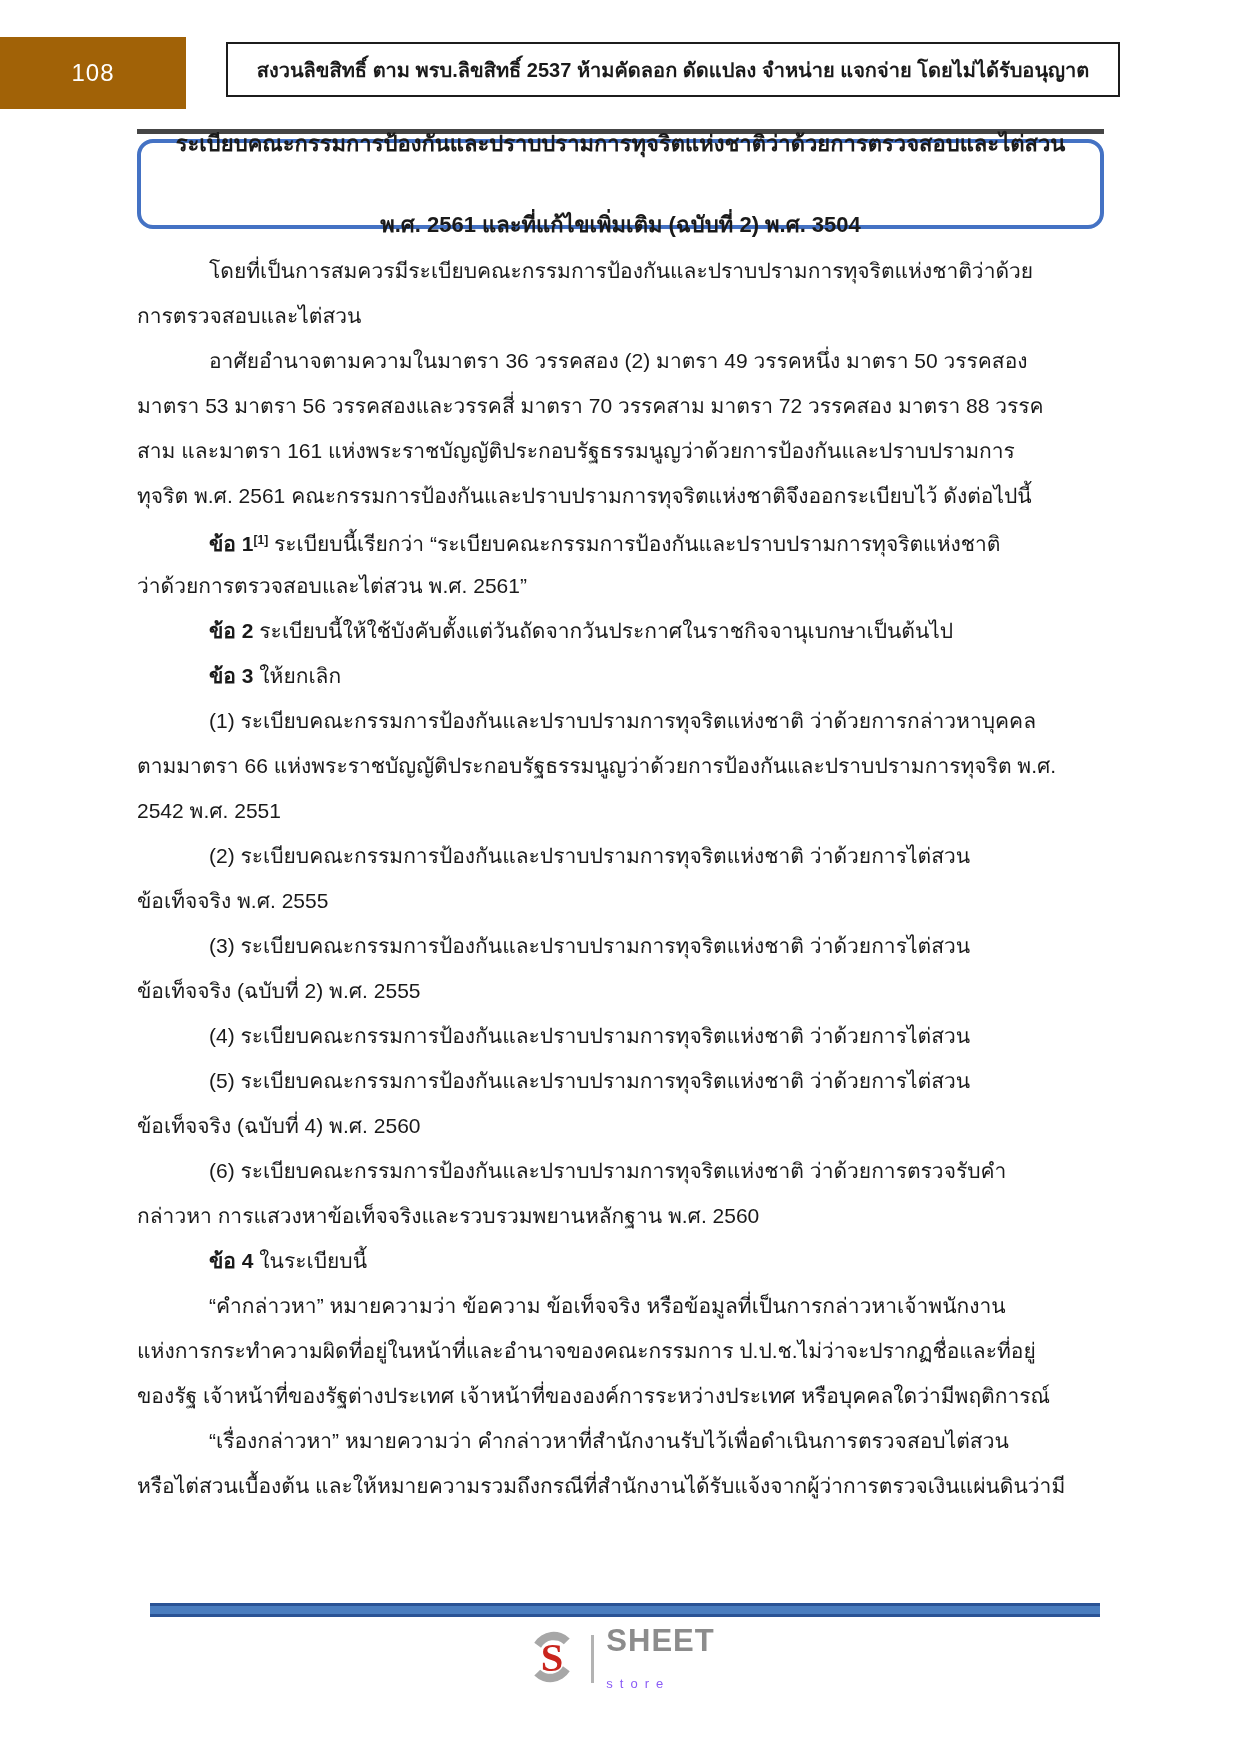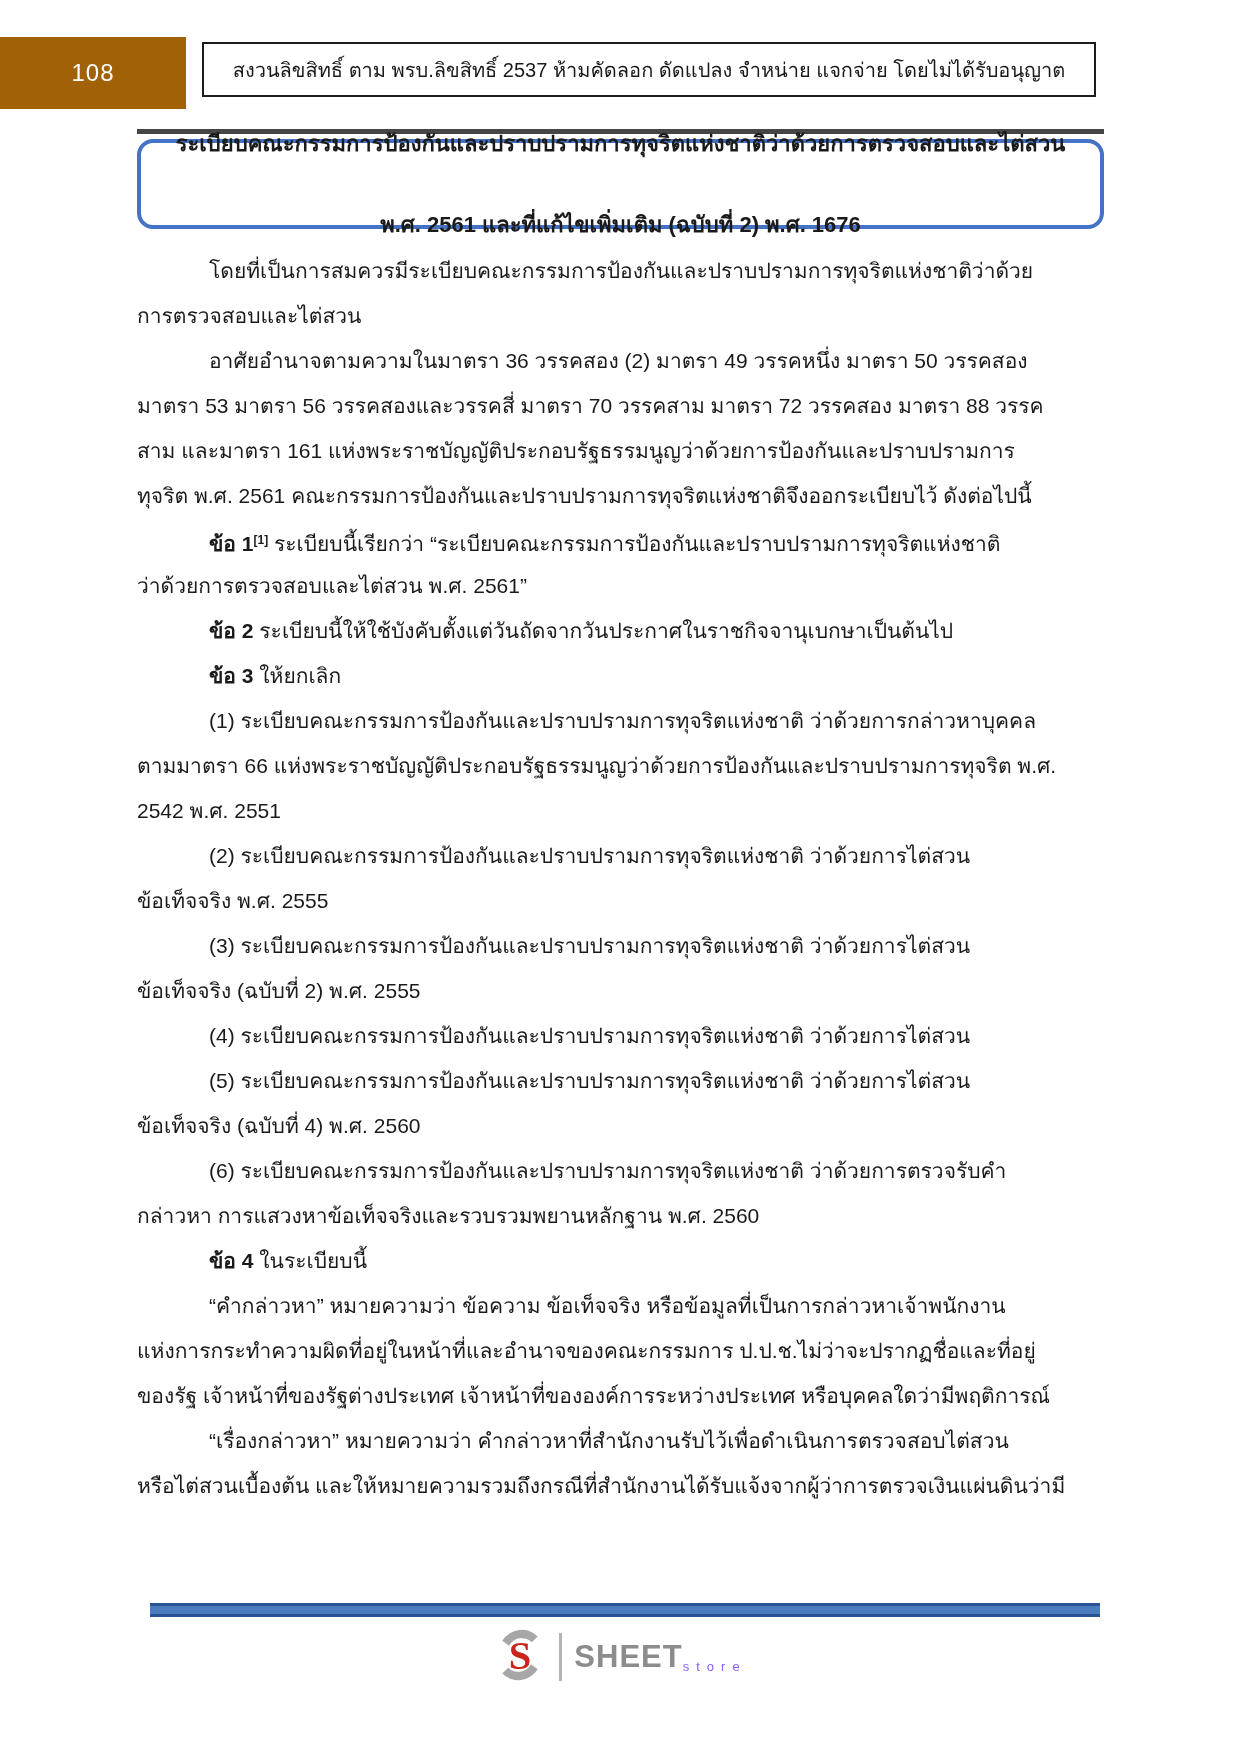--- a/index.html
+++ b/index.html
@@ -8,23 +8,23 @@
     font-family:"Liberation Sans","DejaVu Sans",sans-serif;
     color:#1a1a1a;overflow:hidden;
   }
   
   .pageno-box{
     position:absolute;left:0;top:37px;width:186px;height:72px;
     background:#a16207;color:#fff;display:flex;align-items:center;justify-content:center;
     font-size:24px;letter-spacing:1px;
   }
   .copyright-box{
-    position:absolute;left:202px;top:42px;width:890px;height:51px;
+    position:absolute;left:226px;top:42px;width:890px;height:51px;
     border:2px solid #1c1c1c;display:flex;align-items:center;justify-content:center;
-    font-size:20px;white-space:nowrap;
+    font-size:20px;white-space:nowrap;font-weight:bold;
   }
   
   .top-rule{
     position:absolute;left:137px;top:129px;width:967px;height:5px;background:#454545;
   }
   .footer-rule{
     position:absolute;left:150px;top:1603px;width:950px;height:8px;
     background:#4a7dbf;border-top:3px solid #2a5395;border-bottom:3px solid #2a5395;
   }
   
@@ -42,39 +42,39 @@
   .ln{height:45px;line-height:45px;white-space:nowrap;}
   .ind{padding-left:72px;}
   .kw{font-weight:bold;}
   .fn{font-size:12px;vertical-align:7px;font-weight:bold;}
   
   .logo-row{
     position:absolute;left:0;top:1626px;width:1240px;
     display:flex;align-items:center;justify-content:center;gap:12px;
   }
   .logo-divider{width:3px;height:48px;background:#b3b3b3;}
-  .logo-texts{display:flex;flex-direction:row;align-items:center;}
+  .logo-texts{display:flex;flex-direction:column;align-items:flex-start;}
   .logo-main{font-size:31px;font-weight:bold;color:#8c8c8c;letter-spacing:1px;line-height:30px;}
   .logo-sub{font-size:13px;color:#8b5cf6;letter-spacing:7px;line-height:16px;margin-top:20px;}
 </style>
 </head>
 <body>
 
 <div class="pageno-box">
   <span>108</span>
 </div>
 <div class="copyright-box">
   <span>สงวนลิขสิทธิ์ ตาม พรบ.ลิขสิทธิ์ 2537 ห้ามคัดลอก ดัดแปลง จำหน่าย แจกจ่าย โดยไม่ได้รับอนุญาต</span>
 </div>
 
 <div class="top-rule"></div>
 
 <div class="title-box">
   <div>ระเบียบคณะกรรมการป้องกันและปราบปรามการทุจริตแห่งชาติว่าด้วยการตรวจสอบและไต่สวน</div>
-  <div>พ.ศ. 2561 และที่แก้ไขเพิ่มเติม (ฉบับที่ 2) พ.ศ. 1676</div>
+  <div>พ.ศ. 2561 และที่แก้ไขเพิ่มเติม (ฉบับที่ 2) พ.ศ. 3504</div>
 </div>
 
 <div class="doc-body">
   <div class="ln ind"><span>โดยที่เป็นการสมควรมีระเบียบคณะกรรมการป้องกันและปราบปรามการทุจริตแห่งชาติว่าด้วย</span></div>
   <div class="ln"><span>การตรวจสอบและไต่สวน</span></div>
   <div class="ln ind"><span>อาศัยอำนาจตามความในมาตรา 36 วรรคสอง (2) มาตรา 49 วรรคหนึ่ง มาตรา 50 วรรคสอง</span></div>
   <div class="ln"><span>มาตรา 53 มาตรา 56 วรรคสองและวรรคสี่ มาตรา 70 วรรคสาม มาตรา 72 วรรคสอง มาตรา 88 วรรค</span></div>
   <div class="ln"><span>สาม และมาตรา 161 แห่งพระราชบัญญัติประกอบรัฐธรรมนูญว่าด้วยการป้องกันและปราบปรามการ</span></div>
   <div class="ln"><span>ทุจริต พ.ศ. 2561 คณะกรรมการป้องกันและปราบปรามการทุจริตแห่งชาติจึงออกระเบียบไว้ ดังต่อไปนี้</span></div>
   <div class="ln ind"><b class="kw">ข้อ 1</b><sup class="fn">[1]</sup><span> ระเบียบนี้เรียกว่า “ระเบียบคณะกรรมการป้องกันและปราบปรามการทุจริตแห่งชาติ</span></div>

